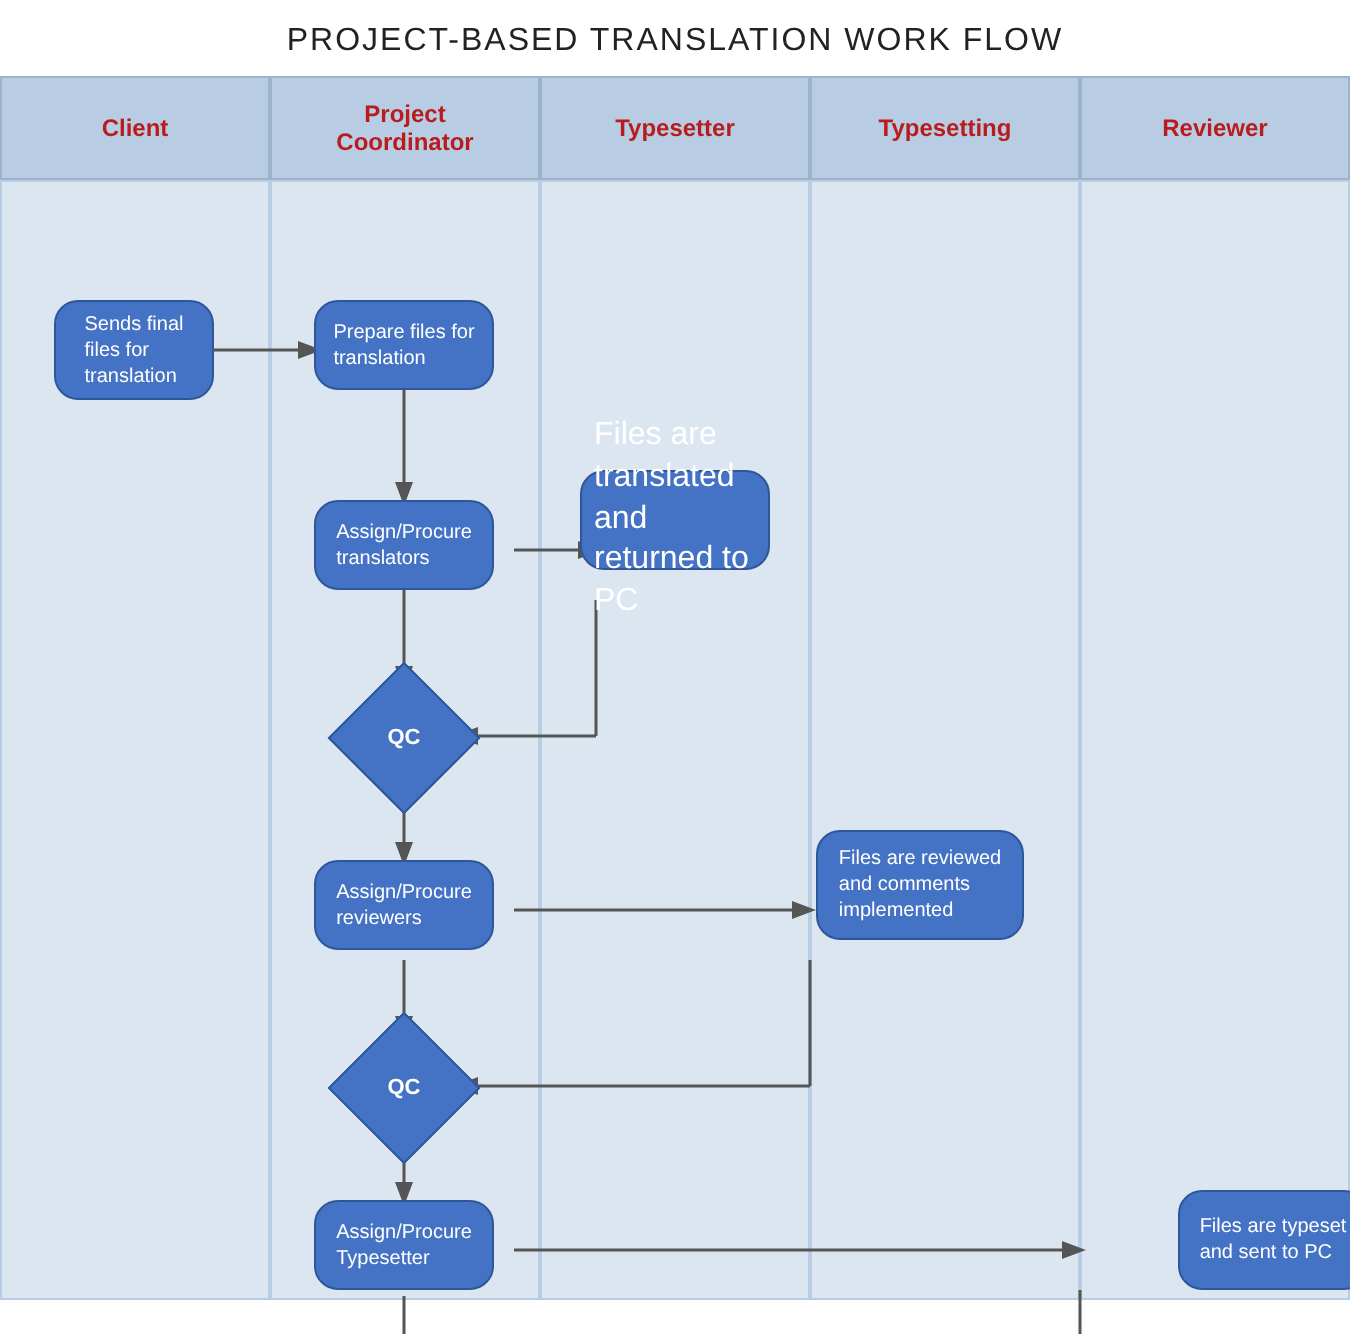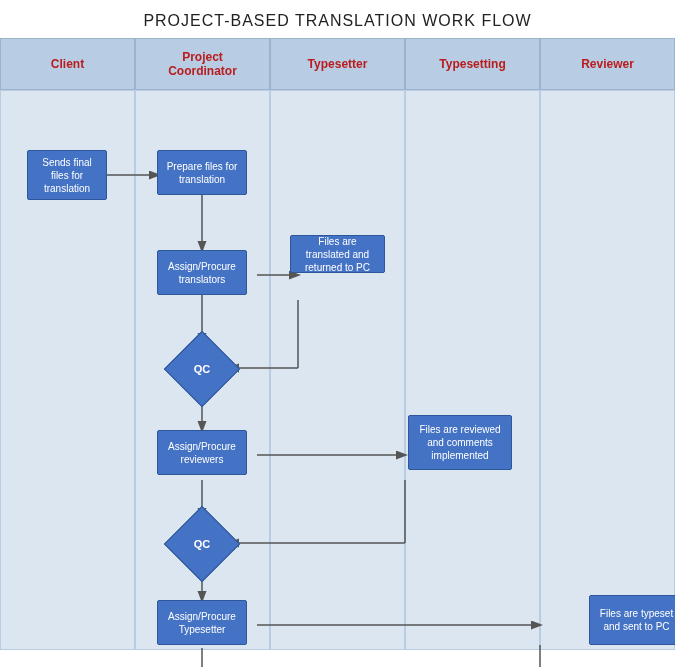--- a/index.html
+++ b/index.html
@@ -49,23 +49,23 @@
       border: 1px solid #b8cce4;
       flex: 1;
       min-height: 560px;
       position: relative;
     }
     
     .box {
       background: #4472c4;
       color: #fff;
       border: 1.5px solid #2e5799;
-      border-radius: 2px;
+      border-radius: 12px;
       font-size: 10px;
-      text-align: center;
+      text-align: left;
       padding: 5px 6px;
       position: absolute;
       display: flex;
       align-items: center;
       justify-content: center;
       line-height: 1.3;
     }
     .diamond-wrap {
       position: absolute;
       display: flex;
@@ -173,21 +173,21 @@
     </div>
 
     <div class="box" style="left:157px;top:60px;width:90px;height:45px;font-size:10px;">
       Prepare files for<br>translation
     </div>
 
     <div class="box" style="left:157px;top:160px;width:90px;height=45px;height:45px;font-size:10px;">
       Assign/Procure<br>translators
     </div>
 
-    <div class="box" style="left:290px;top:145px;width=90px;width:95px;height:38px;font-size:10px;">
+    <div class="box" style="left:290px;top:145px;width=90px;width:95px;height:50px;font-size:16px;">
       Files are<br>translated and<br>returned to PC
     </div>
 
     <div class="diamond-wrap" style="position:absolute;left:175px;top:252px;width:54px;height:54px;">
       <div class="diamond"></div>
       <span class="diamond-label">QC</span>
     </div>
 
     <div class="box" style="left:157px;top:340px;width:90px;height:45px;font-size:10px;">
       Assign/Procure<br>reviewers

